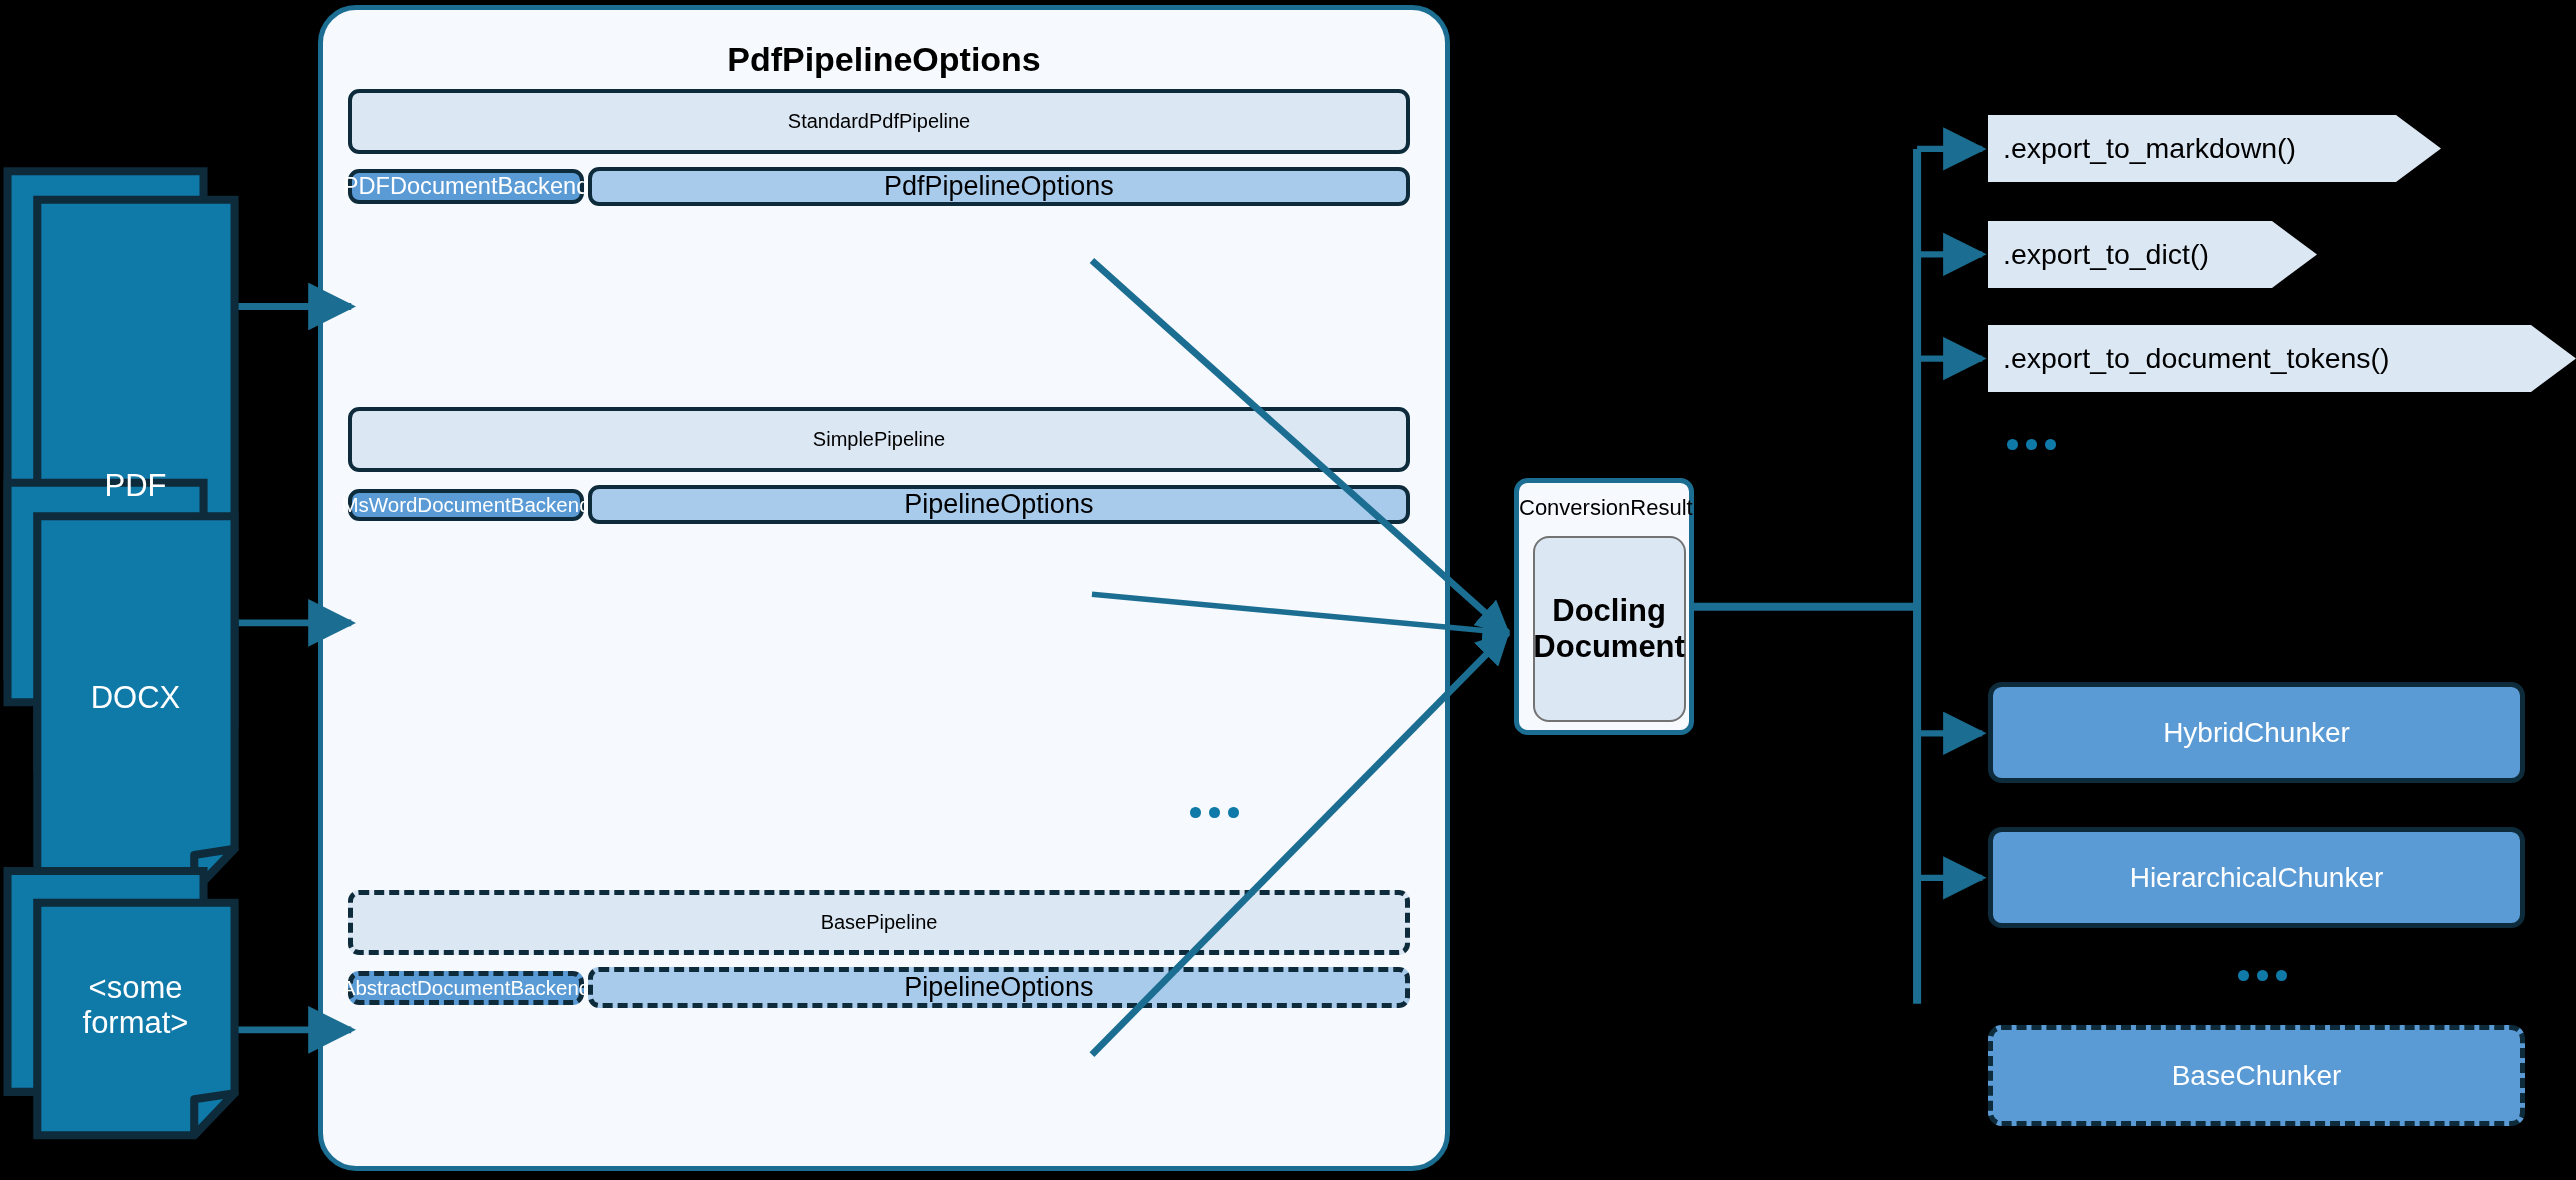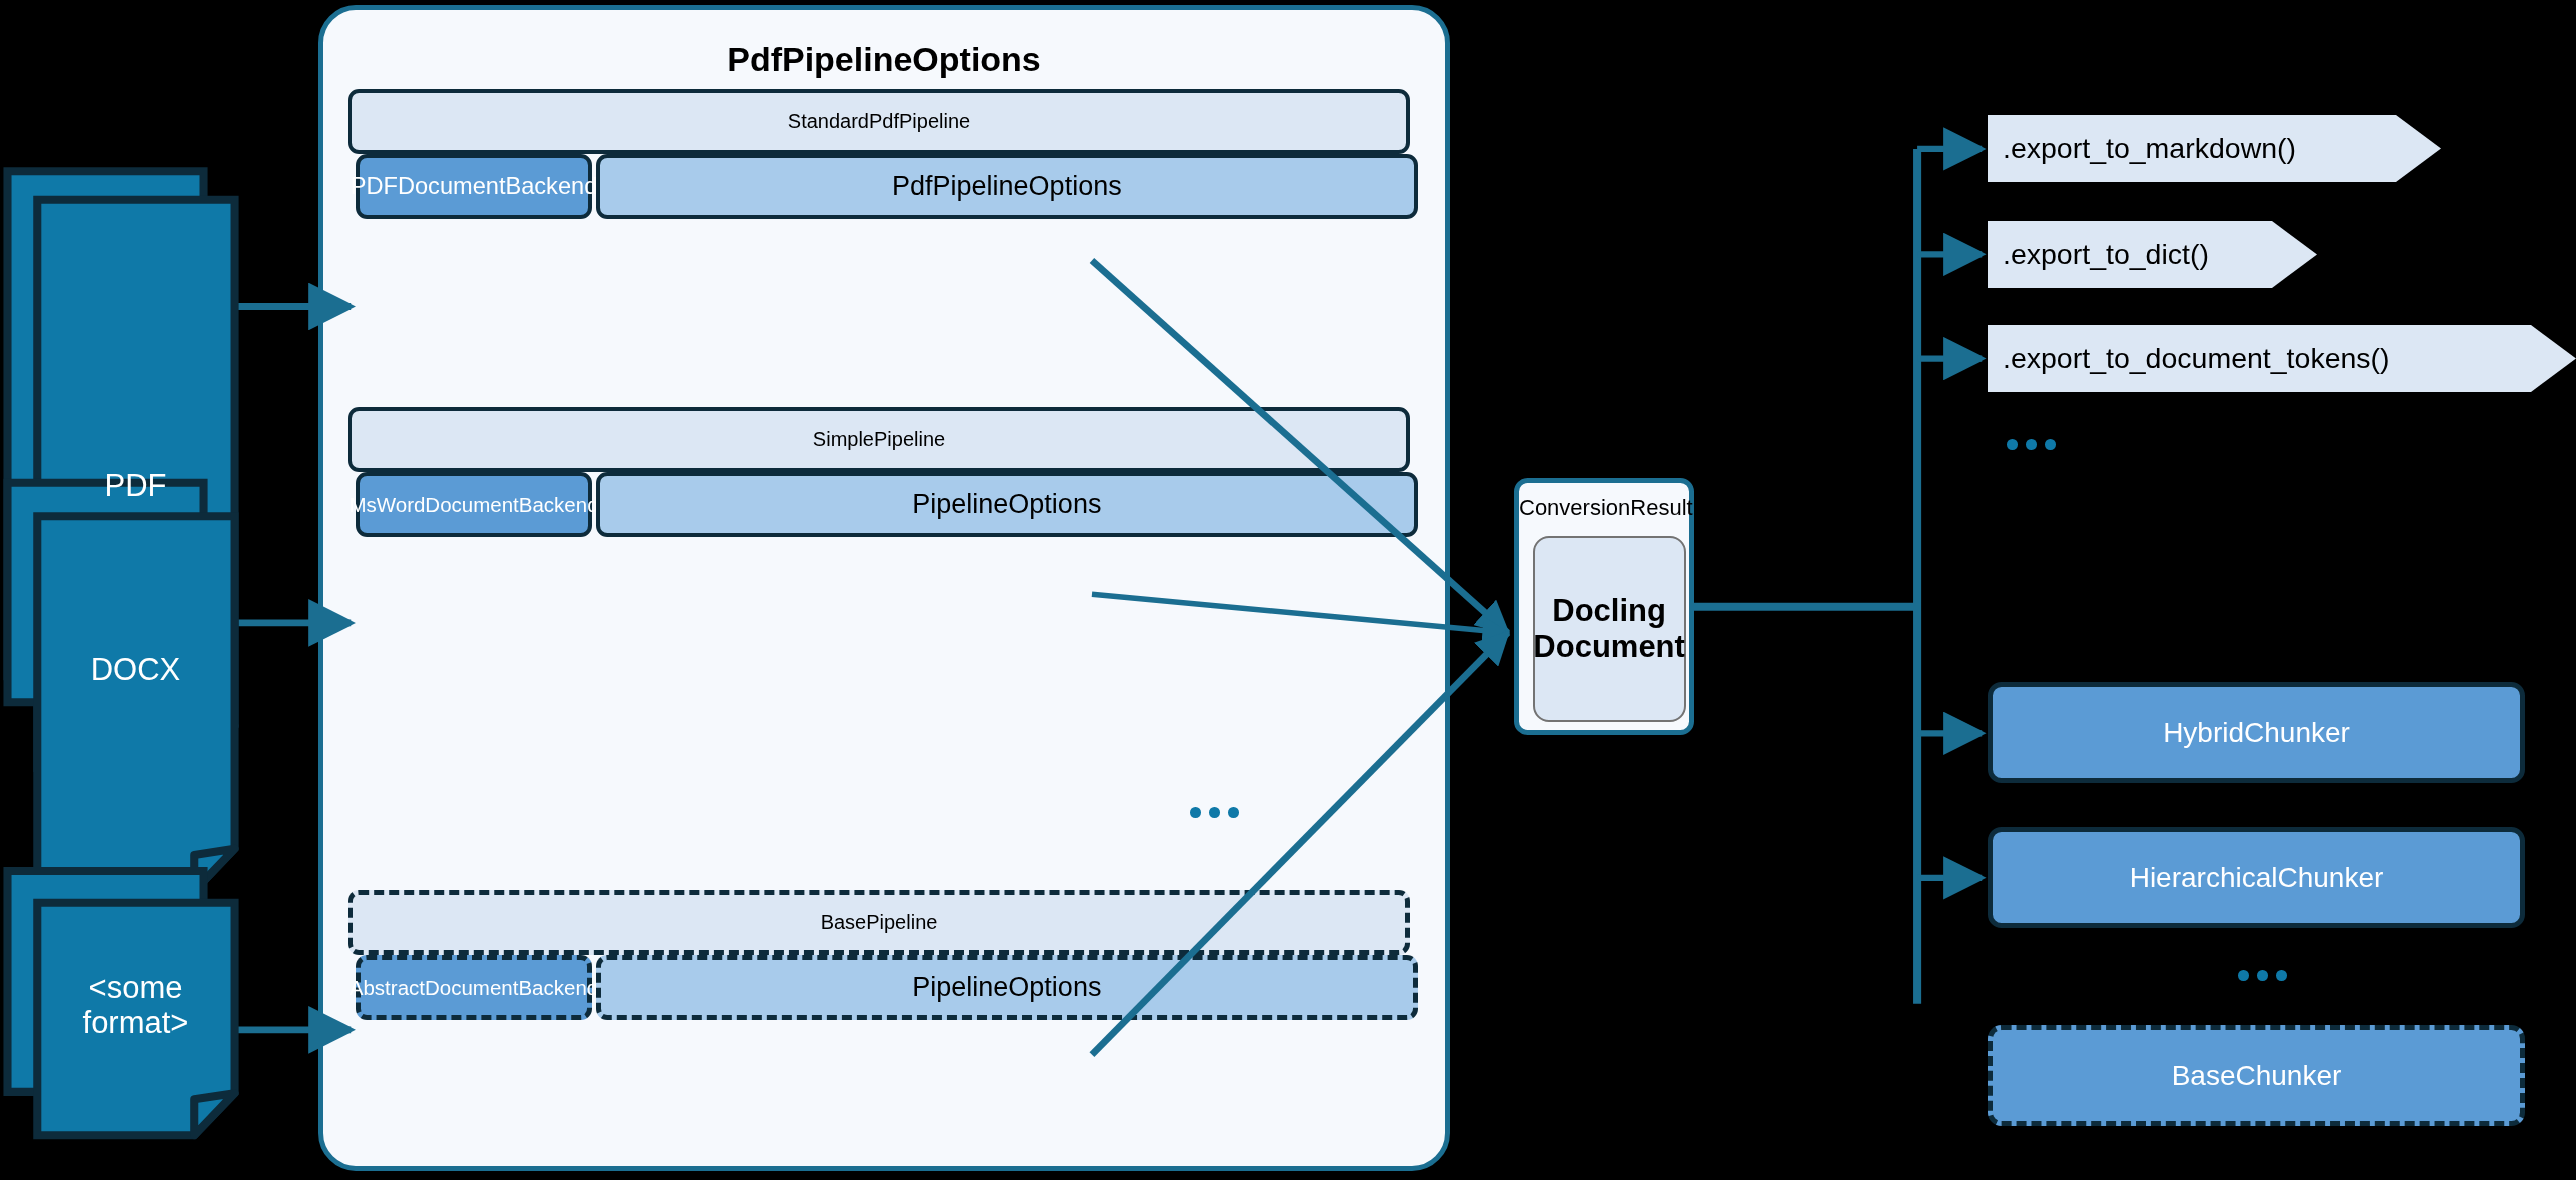--- a/index.html
+++ b/index.html
@@ -73,24 +73,25 @@
     border-radius: 11.2px;
     box-sizing: border-box;
     display: flex;
     align-items: center;
     justify-content: center;
     font-size: 20px;
     color: #000000;
   }
   .pipeline-row {
     position: absolute;
-    left: 8px; top: 65px;
+    left: 0; top: 65px;
     width: 100%;
     height: 65px;
     display: flex;
+    align-items: center;
   }
   .cell {
     box-sizing: border-box;
     border: 4.3px solid #0d2b3b;
     border-radius: 11.2px;
     display: flex;
     align-items: center;
     justify-content: center;
     text-align: center;
   }
@@ -218,21 +219,21 @@
       <path d="M12 1404 H328 V1760 H12 Z" fill="#0f79a8" stroke="#0d2b3b" stroke-width="13"></path>
       <path d="M60 1455 H378 V1762 L313 1830 H60 Z" fill="#0f79a8" stroke="#0d2b3b" stroke-width="13"></path>
       <path d="M378 1762 L313 1772 L313 1830 Z" fill="#0f79a8" stroke="#0d2b3b" stroke-width="13" stroke-linejoin="round"></path>
     </g>
   </svg>
 
   <div class="doc-icon" style="left:37px; top:200px; width:197px; height:568px;">
     <span class="doc-label" style="top:269px;">PDF</span>
   </div>
 
-  <div class="doc-icon" style="left:37px; top:488px; width:197px; height:375px;">
+  <div class="doc-icon" style="left:37px; top:516px; width:197px; height:375px;">
     <span class="doc-label" style="top:165px;">DOCX</span>
   </div>
 
   <div class="dots" style="left:110px; top:802px;">
     <span></span>
     <span></span>
     <span></span>
   </div>
 
   <div class="doc-icon" style="left:37px; top:903px; width:197px; height:233px;">

